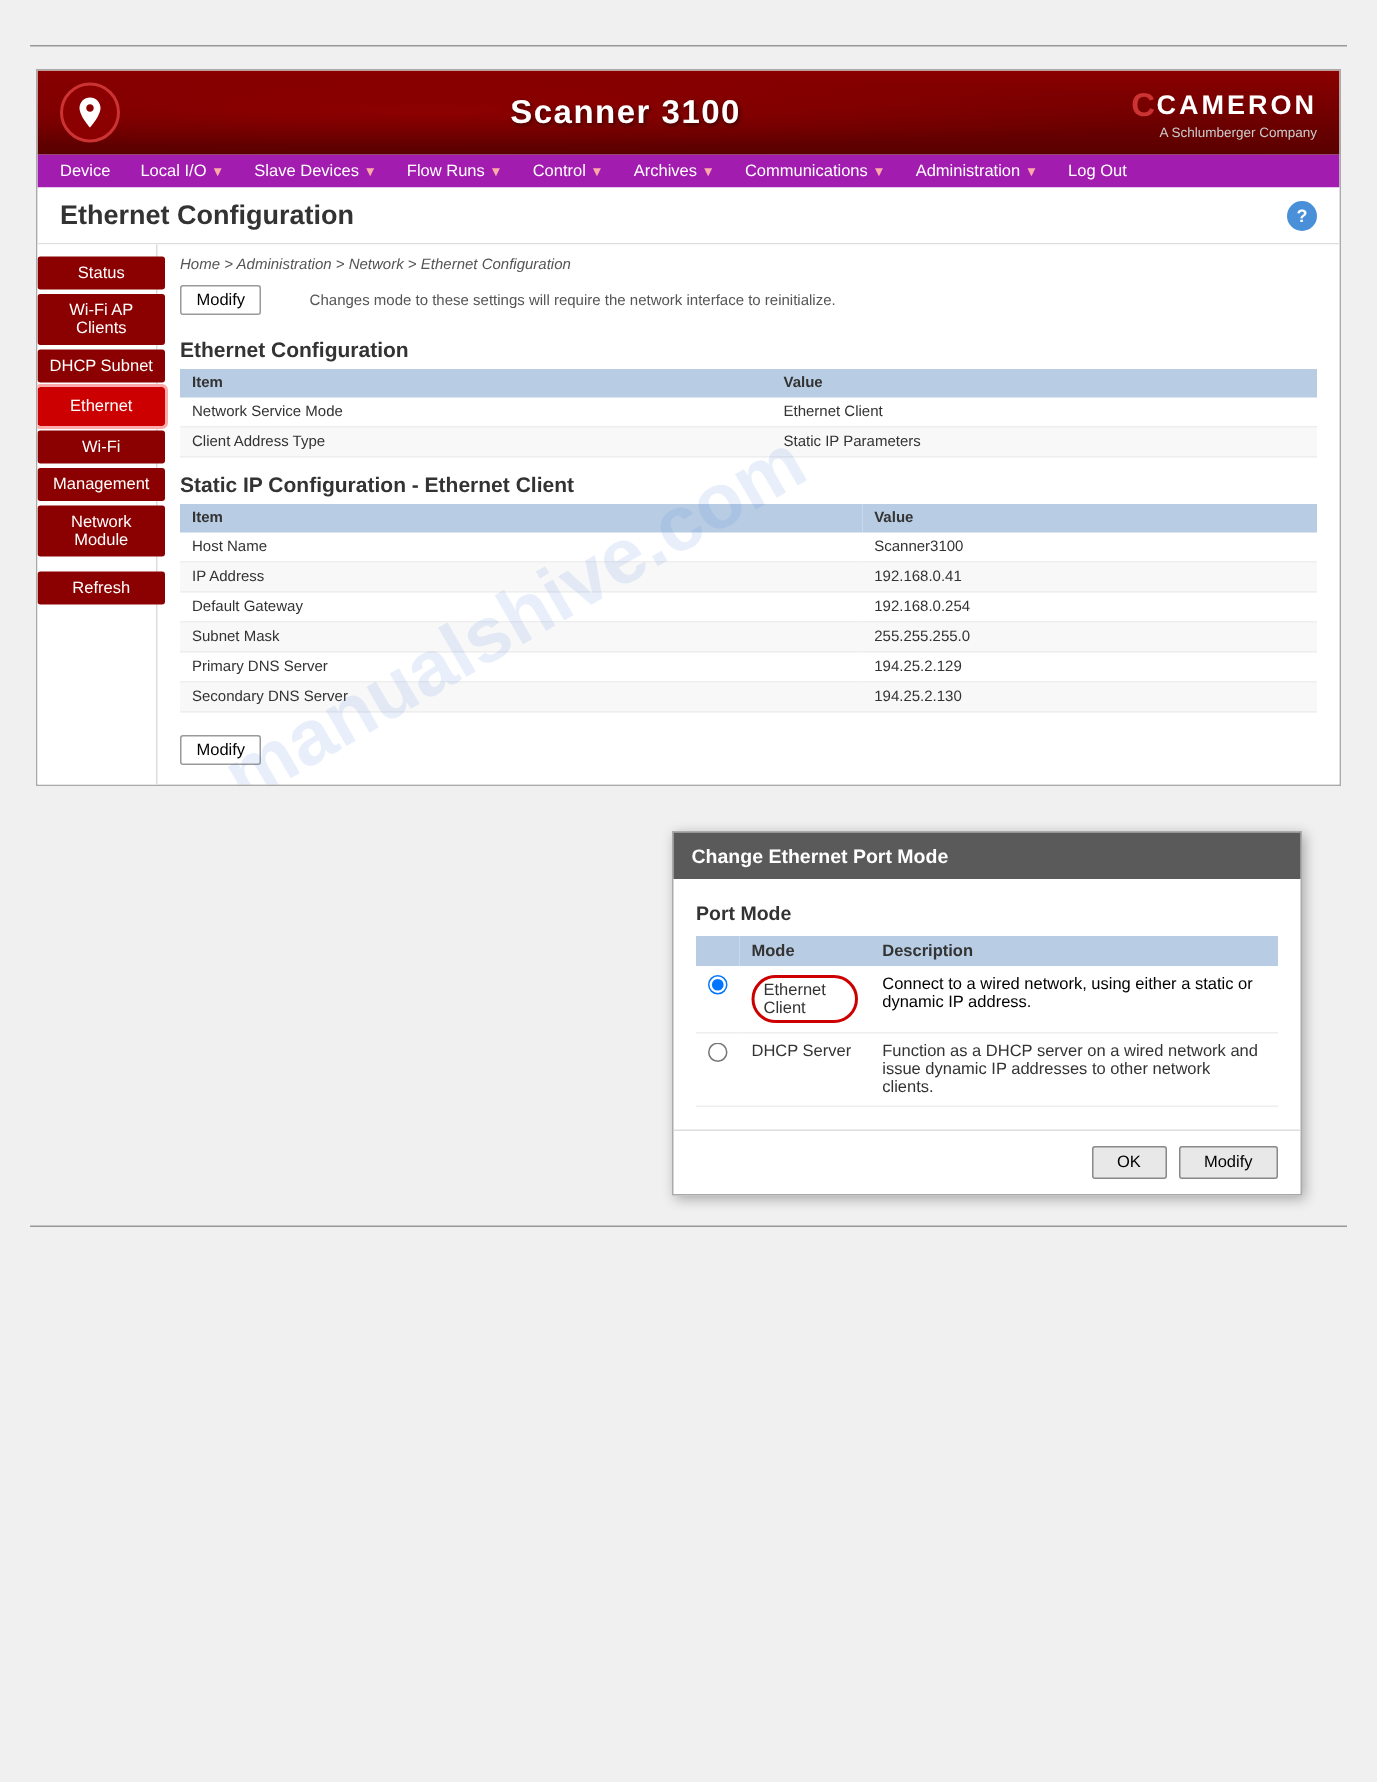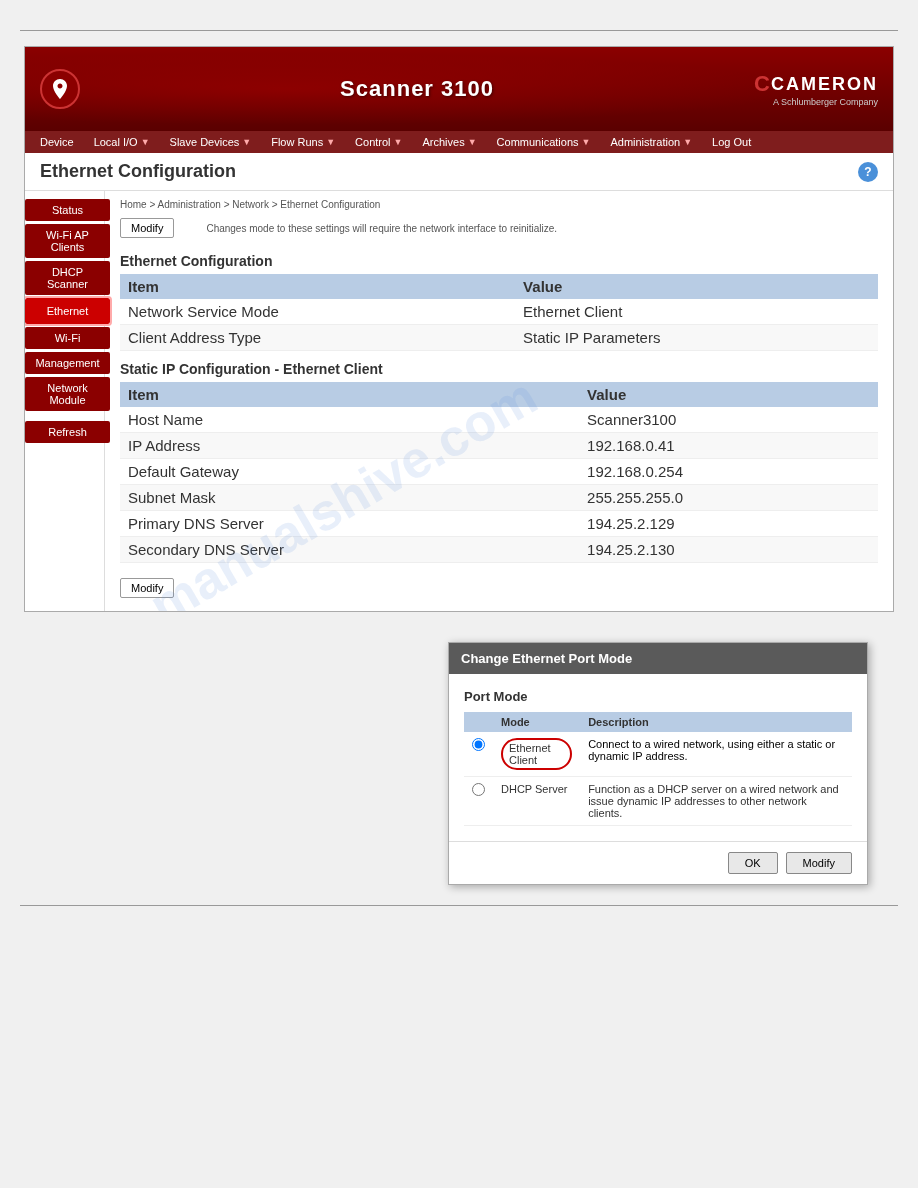--- a/index.html
+++ b/index.html
@@ -37,21 +37,21 @@
       margin-left: auto;
       margin-right: auto;
     }
 
     
     .scanner-header {
       background: linear-gradient(to bottom, #8b0000, #5a0000);
       display: flex;
       align-items: center;
       justify-content: space-between;
-      padding: 22px 15px;
+      padding: 8px 15px;
       min-height: 55px;
       position: relative;
       overflow: hidden;
     }
     .scanner-header::before {
       content: '';
       position: absolute;
       left: 0; top: 0; right: 0; bottom: 0;
       background: radial-gradient(ellipse at 30% 50%, rgba(180,0,0,0.4) 0%, transparent 60%);
     }
@@ -94,21 +94,21 @@
       font-weight: bold;
       letter-spacing: 2px;
     }
     .cameron-sub {
       color: #ccc;
       font-size: 9px;
     }
 
     
     .scanner-nav {
-      background: #7f1d1d;
+      background: #a21caf;
       display: flex;
       align-items: center;
       padding: 0 5px;
     }
     .nav-item {
       color: #fff;
       padding: 5px 10px;
       font-size: 11px;
       cursor: pointer;
       display: flex;
@@ -189,20 +189,21 @@
     .scanner-content {
       flex: 1;
       padding: 8px 15px;
     }
 
     
     .breadcrumb {
       font-size: 10px;
       color: #555;
       margin-bottom: 8px;
+      font-style: italic;
     }
 
     
     .modify-btn {
       background: #fff;
       border: 1px solid #999;
       padding: 3px 10px;
       font-size: 11px;
       cursor: pointer;
       margin-bottom: 5px;
@@ -222,21 +223,21 @@
       font-weight: bold;
       color: #333;
       margin: 10px 0 5px 0;
       clear: both;
     }
 
     
     .config-table {
       width: 100%;
       border-collapse: collapse;
-      font-size: 15px;
+      font-size: 10px;
     }
     .config-table thead tr {
       background: #b8cce4;
     }
     .config-table thead th {
       padding: 4px 8px;
       text-align: left;
       font-weight: bold;
       color: #333;
     }
@@ -423,21 +424,21 @@
     <div class="page-title-bar">
       <div class="page-title-text">Ethernet Configuration</div>
       <div class="help-icon">?</div>
     </div>
 
     <div class="scanner-body">
 
       <div class="scanner-sidebar">
         <button class="sidebar-btn">Status</button>
         <button class="sidebar-btn">Wi-Fi AP Clients</button>
-        <button class="sidebar-btn">DHCP Scanner</button>
+        <button class="sidebar-btn">DHCP Subnet</button>
         <button class="sidebar-btn active">Ethernet</button>
         <button class="sidebar-btn">Wi-Fi</button>
         <button class="sidebar-btn">Management</button>
         <button class="sidebar-btn">Network Module</button>
         <button class="sidebar-btn refresh">Refresh</button>
       </div>
 
       <div class="scanner-content">
         <div class="breadcrumb">Home &gt; Administration &gt; Network &gt; Ethernet Configuration</div>
 

